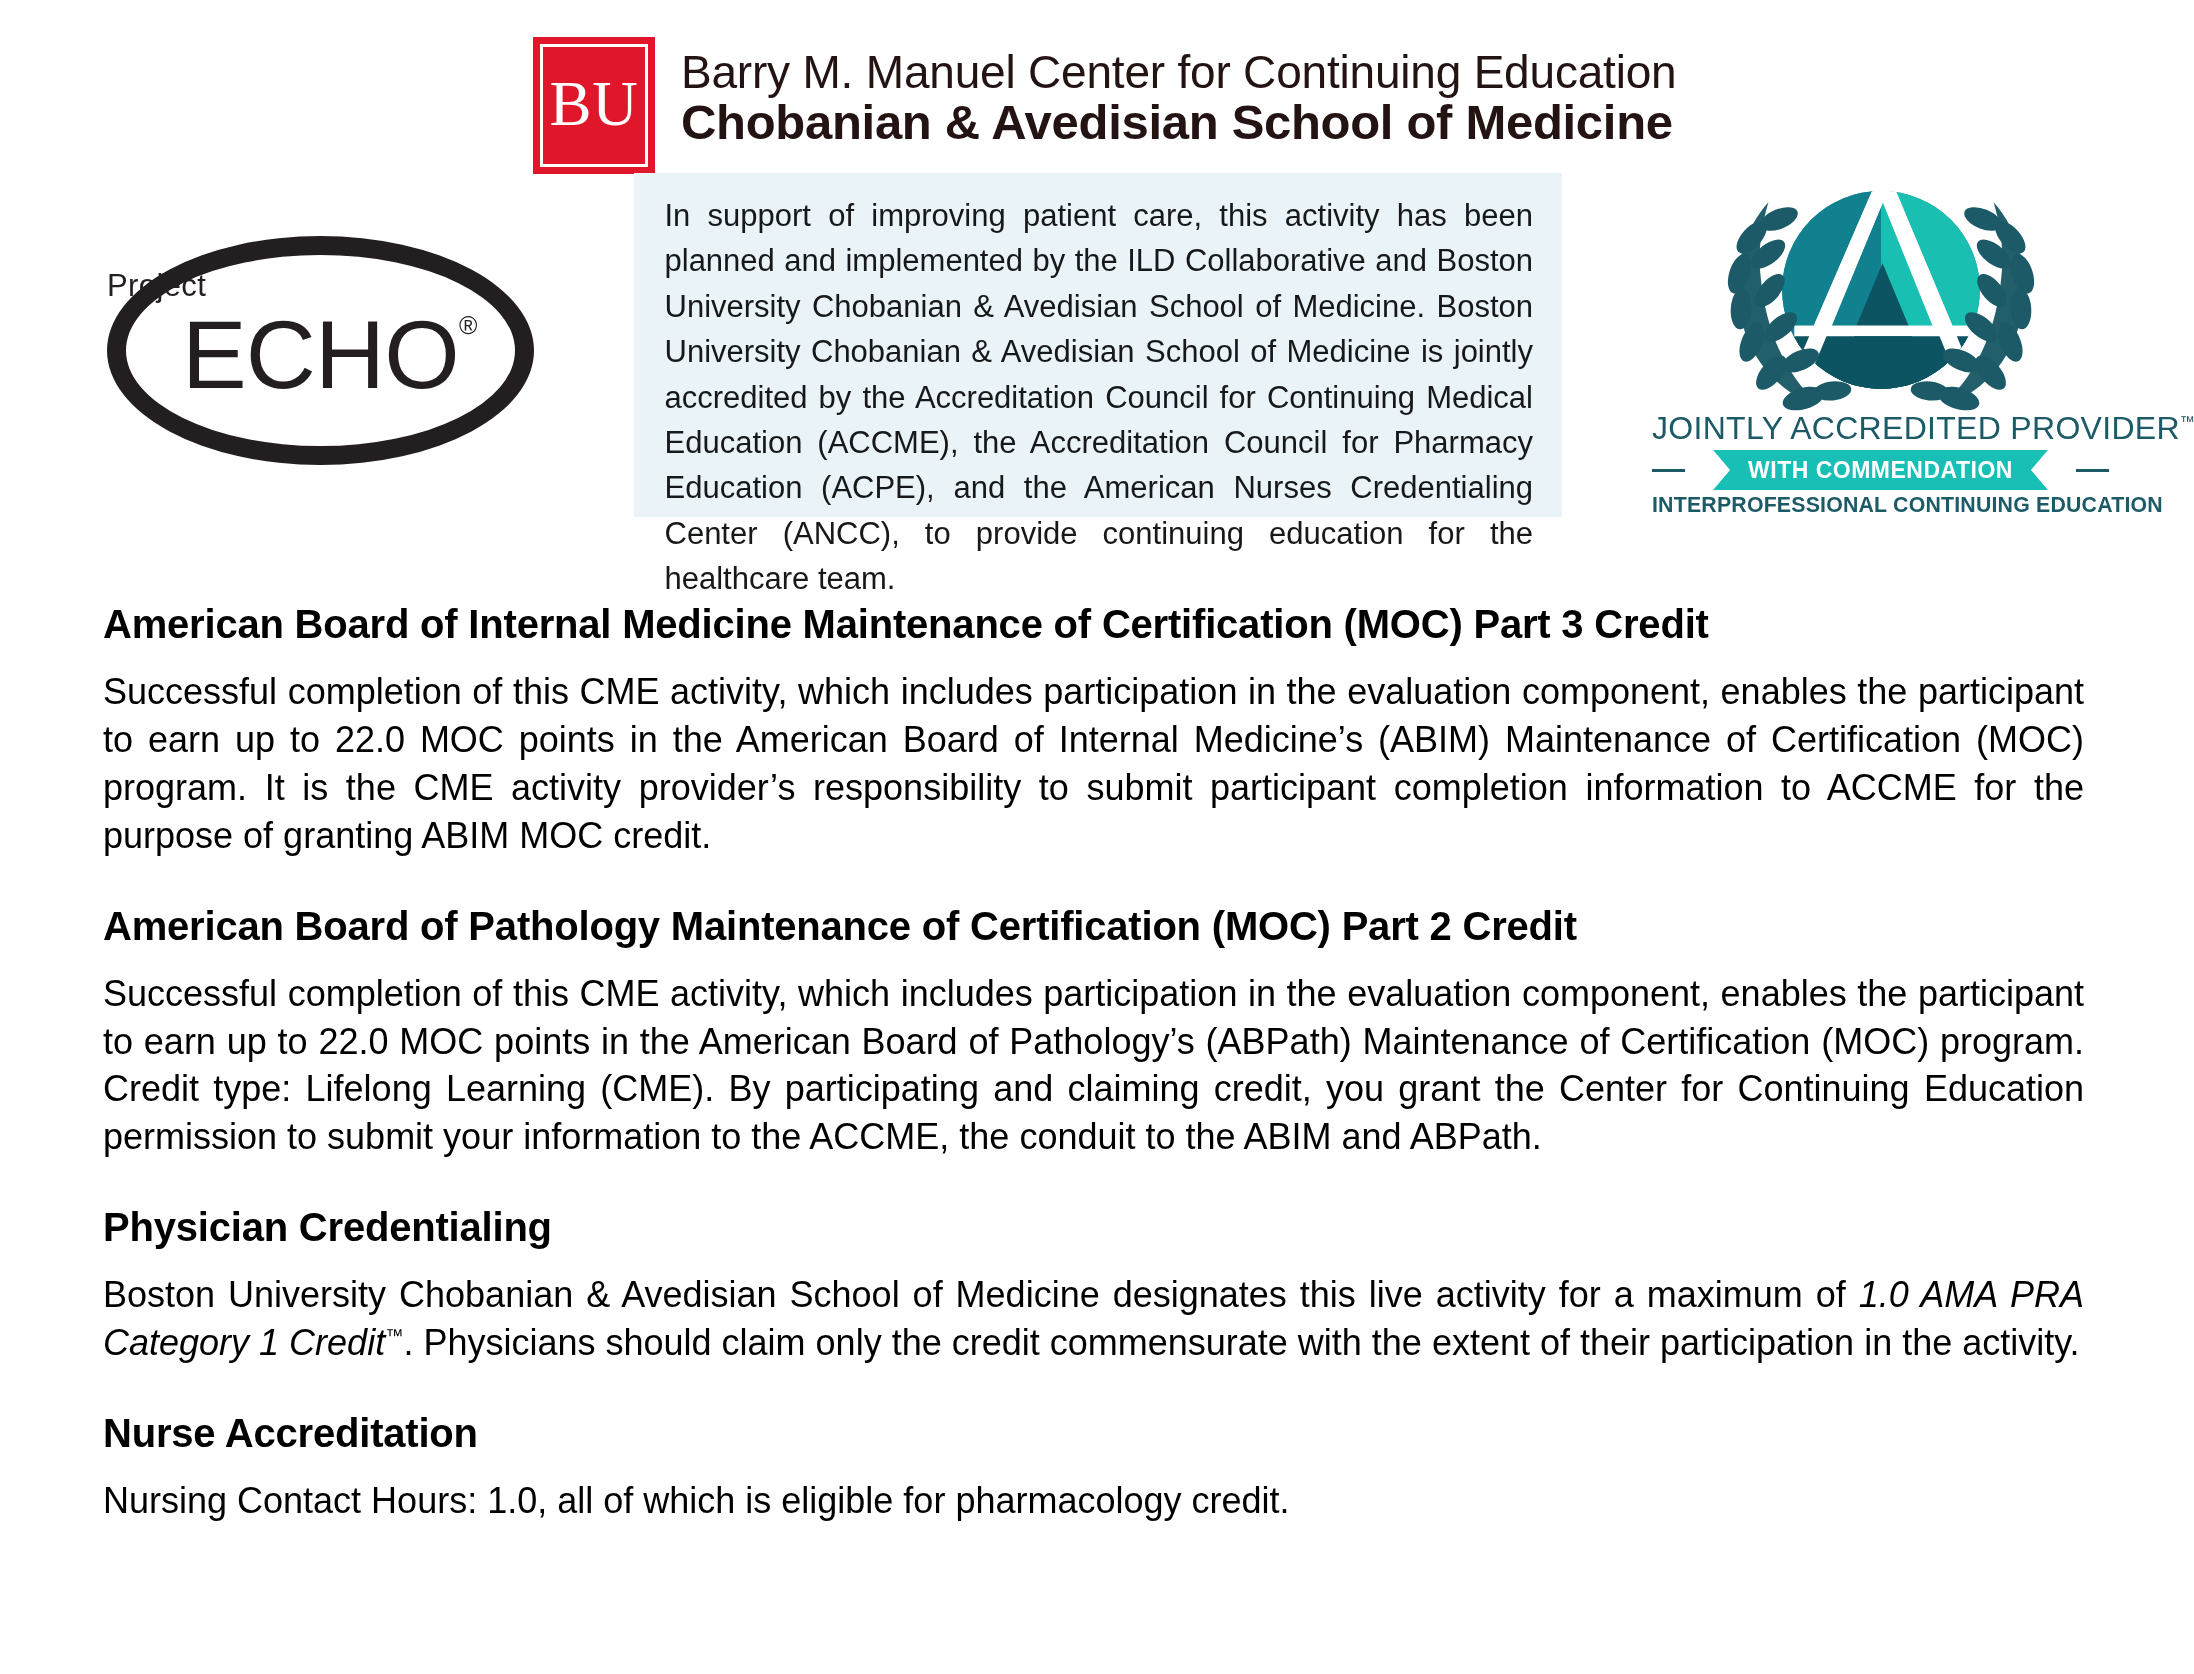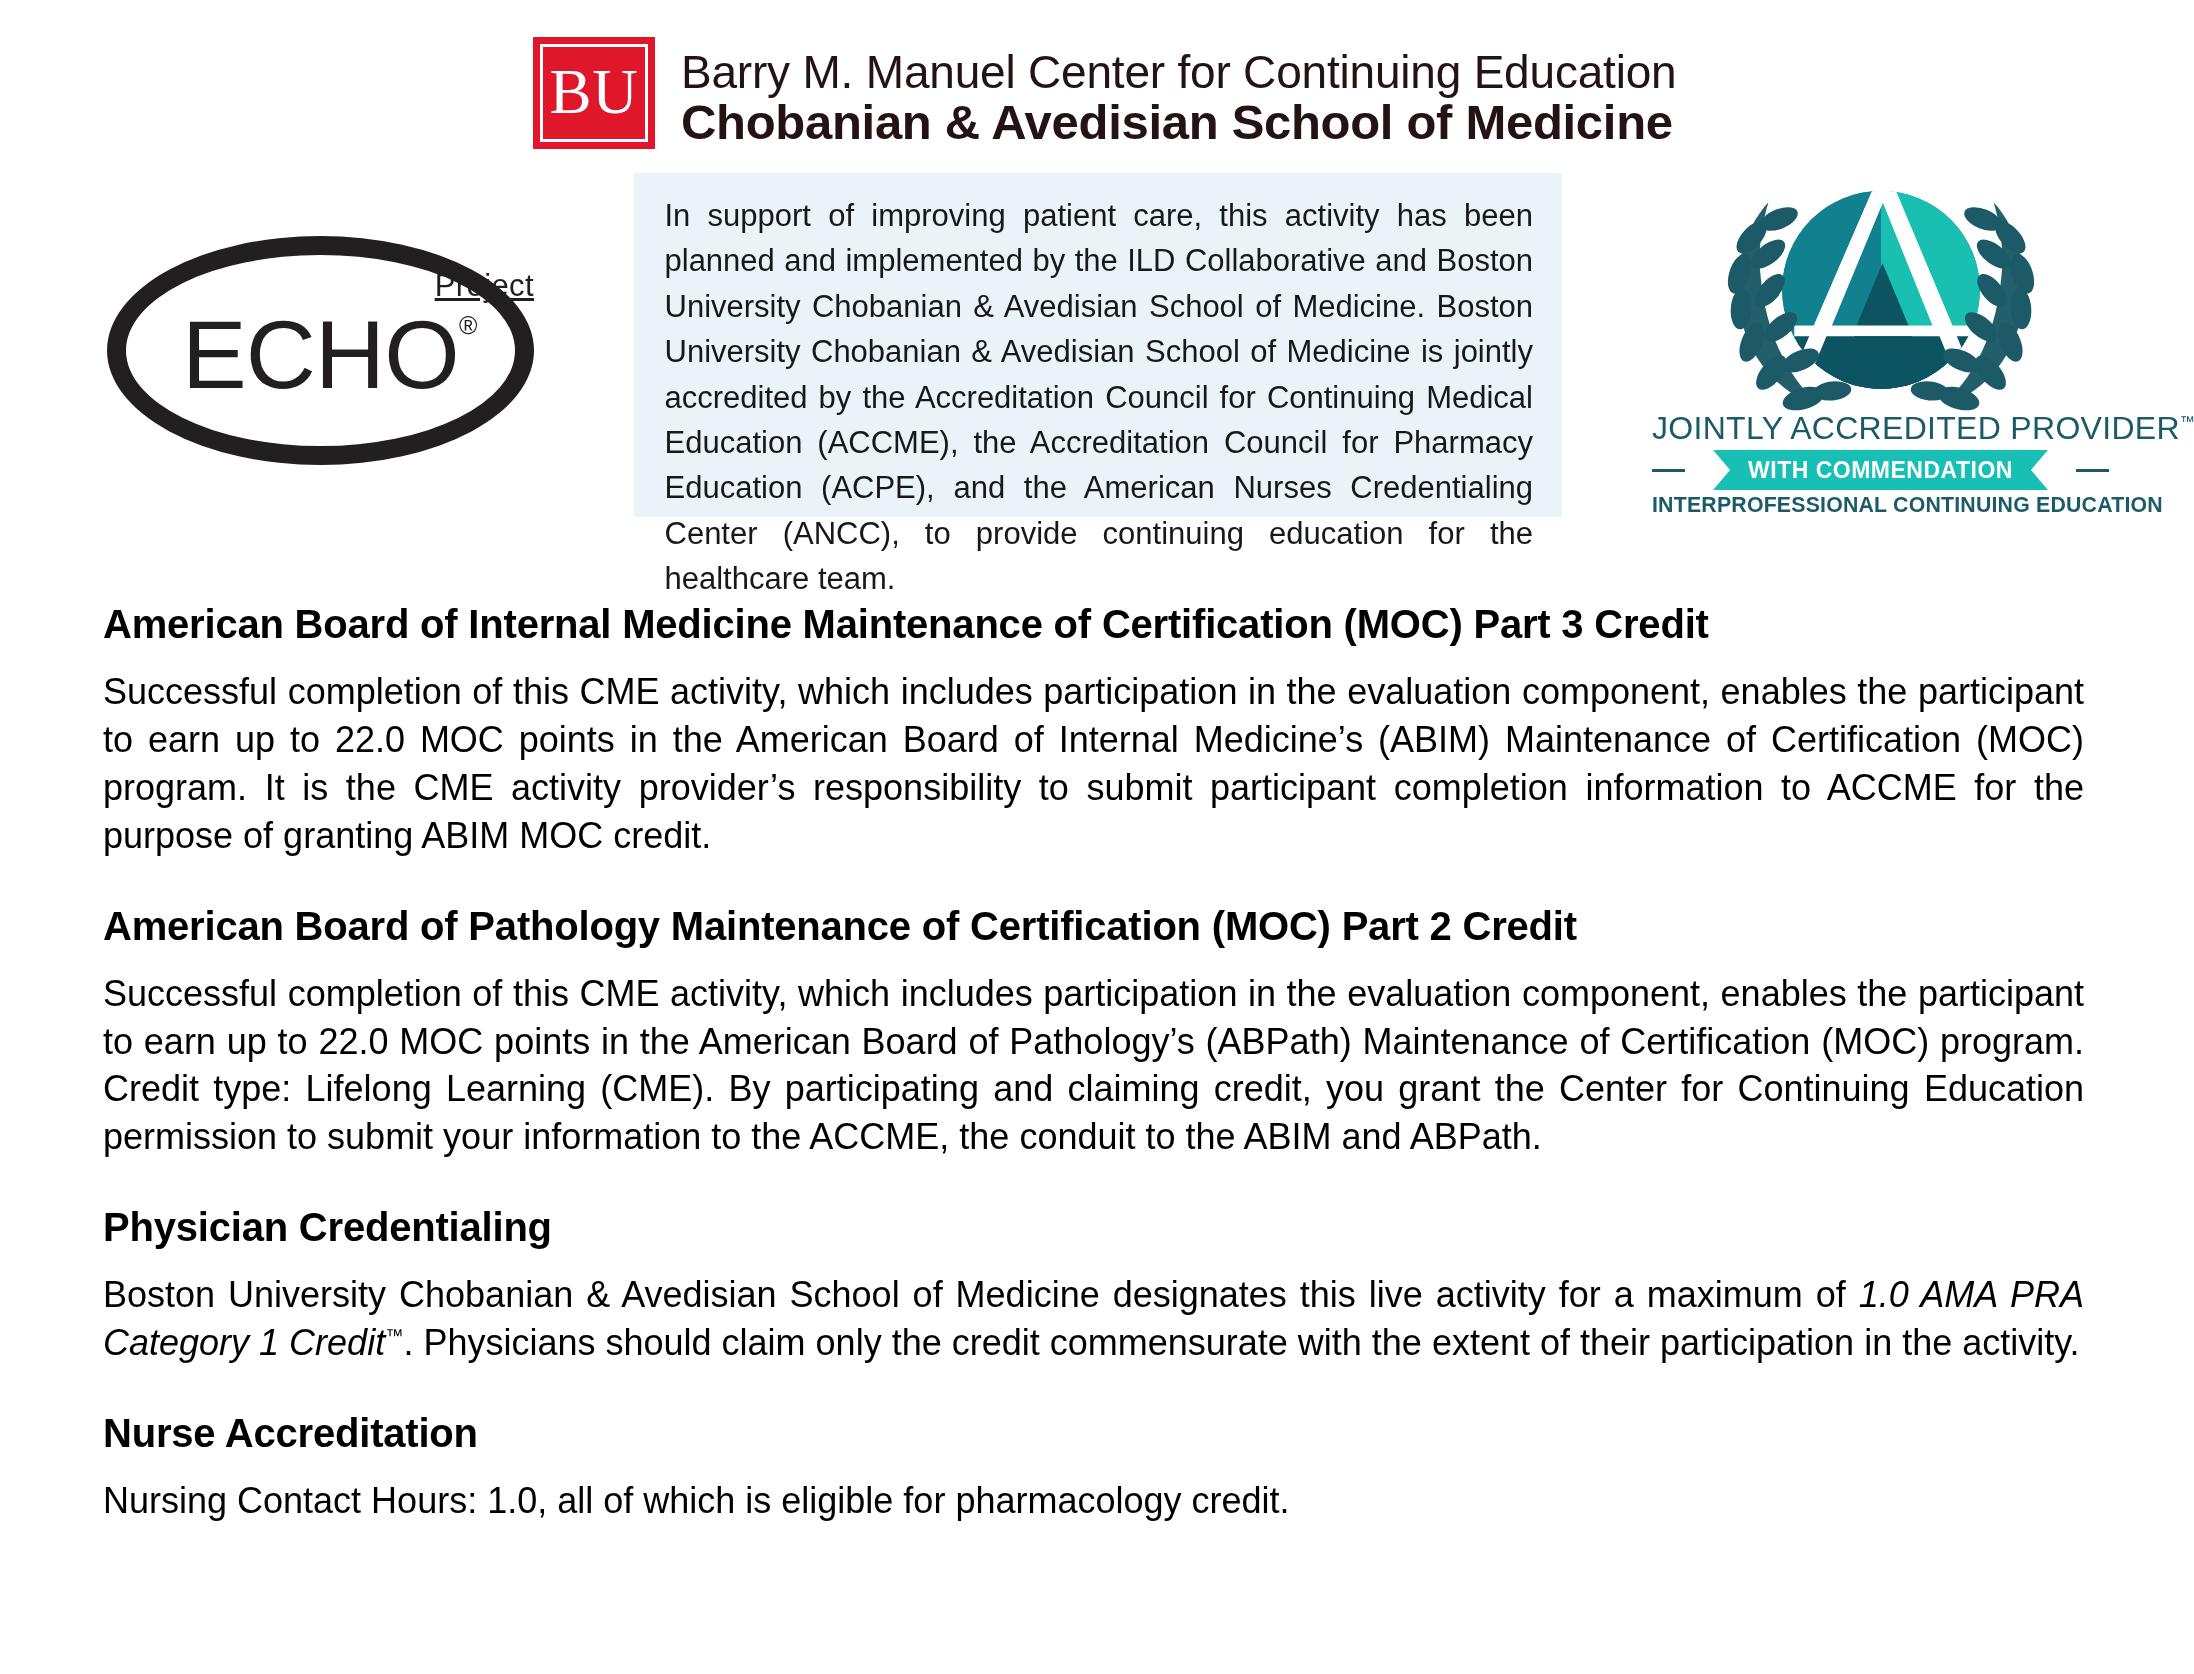--- a/index.html
+++ b/index.html
@@ -25,21 +25,21 @@
   }
   #bu-lockup {
     position: absolute;
     left: 533px;
     top: 37px;
     display: flex;
     align-items: flex-start;
   }
   #bu-logo-mark {
     width: 122px;
-    height: 112px;
+    height: 137px;
     background: #e0162b;
     box-sizing: border-box;
     padding: 6.9px;
     flex: 0 0 auto;
   }
   #bu-logo-inner {
     width: 100%;
     height: 100%;
     border: 3.8px solid #ffffff;
     box-sizing: border-box;
@@ -94,26 +94,25 @@
     height: 229px;
     border: 19px solid #231f20;
     border-radius: 50%;
     box-sizing: border-box;
   }
   #echo-project {
     position: absolute;
     left: 0;
     top: 32px;
     width: 427px;
-    text-align: right;
+    text-align: left;
     font-family: "Liberation Sans", sans-serif;
     font-size: 31px;
     color: #231f20;
     letter-spacing: 0.4px;
-    text-decoration: underline;
   }
   #echo-word {
     position: absolute;
     left: 0;
     top: 70px;
     width: 427px;
     text-align: center;
     font-family: "Liberation Sans", sans-serif;
     font-size: 97px;
     line-height: 1;

